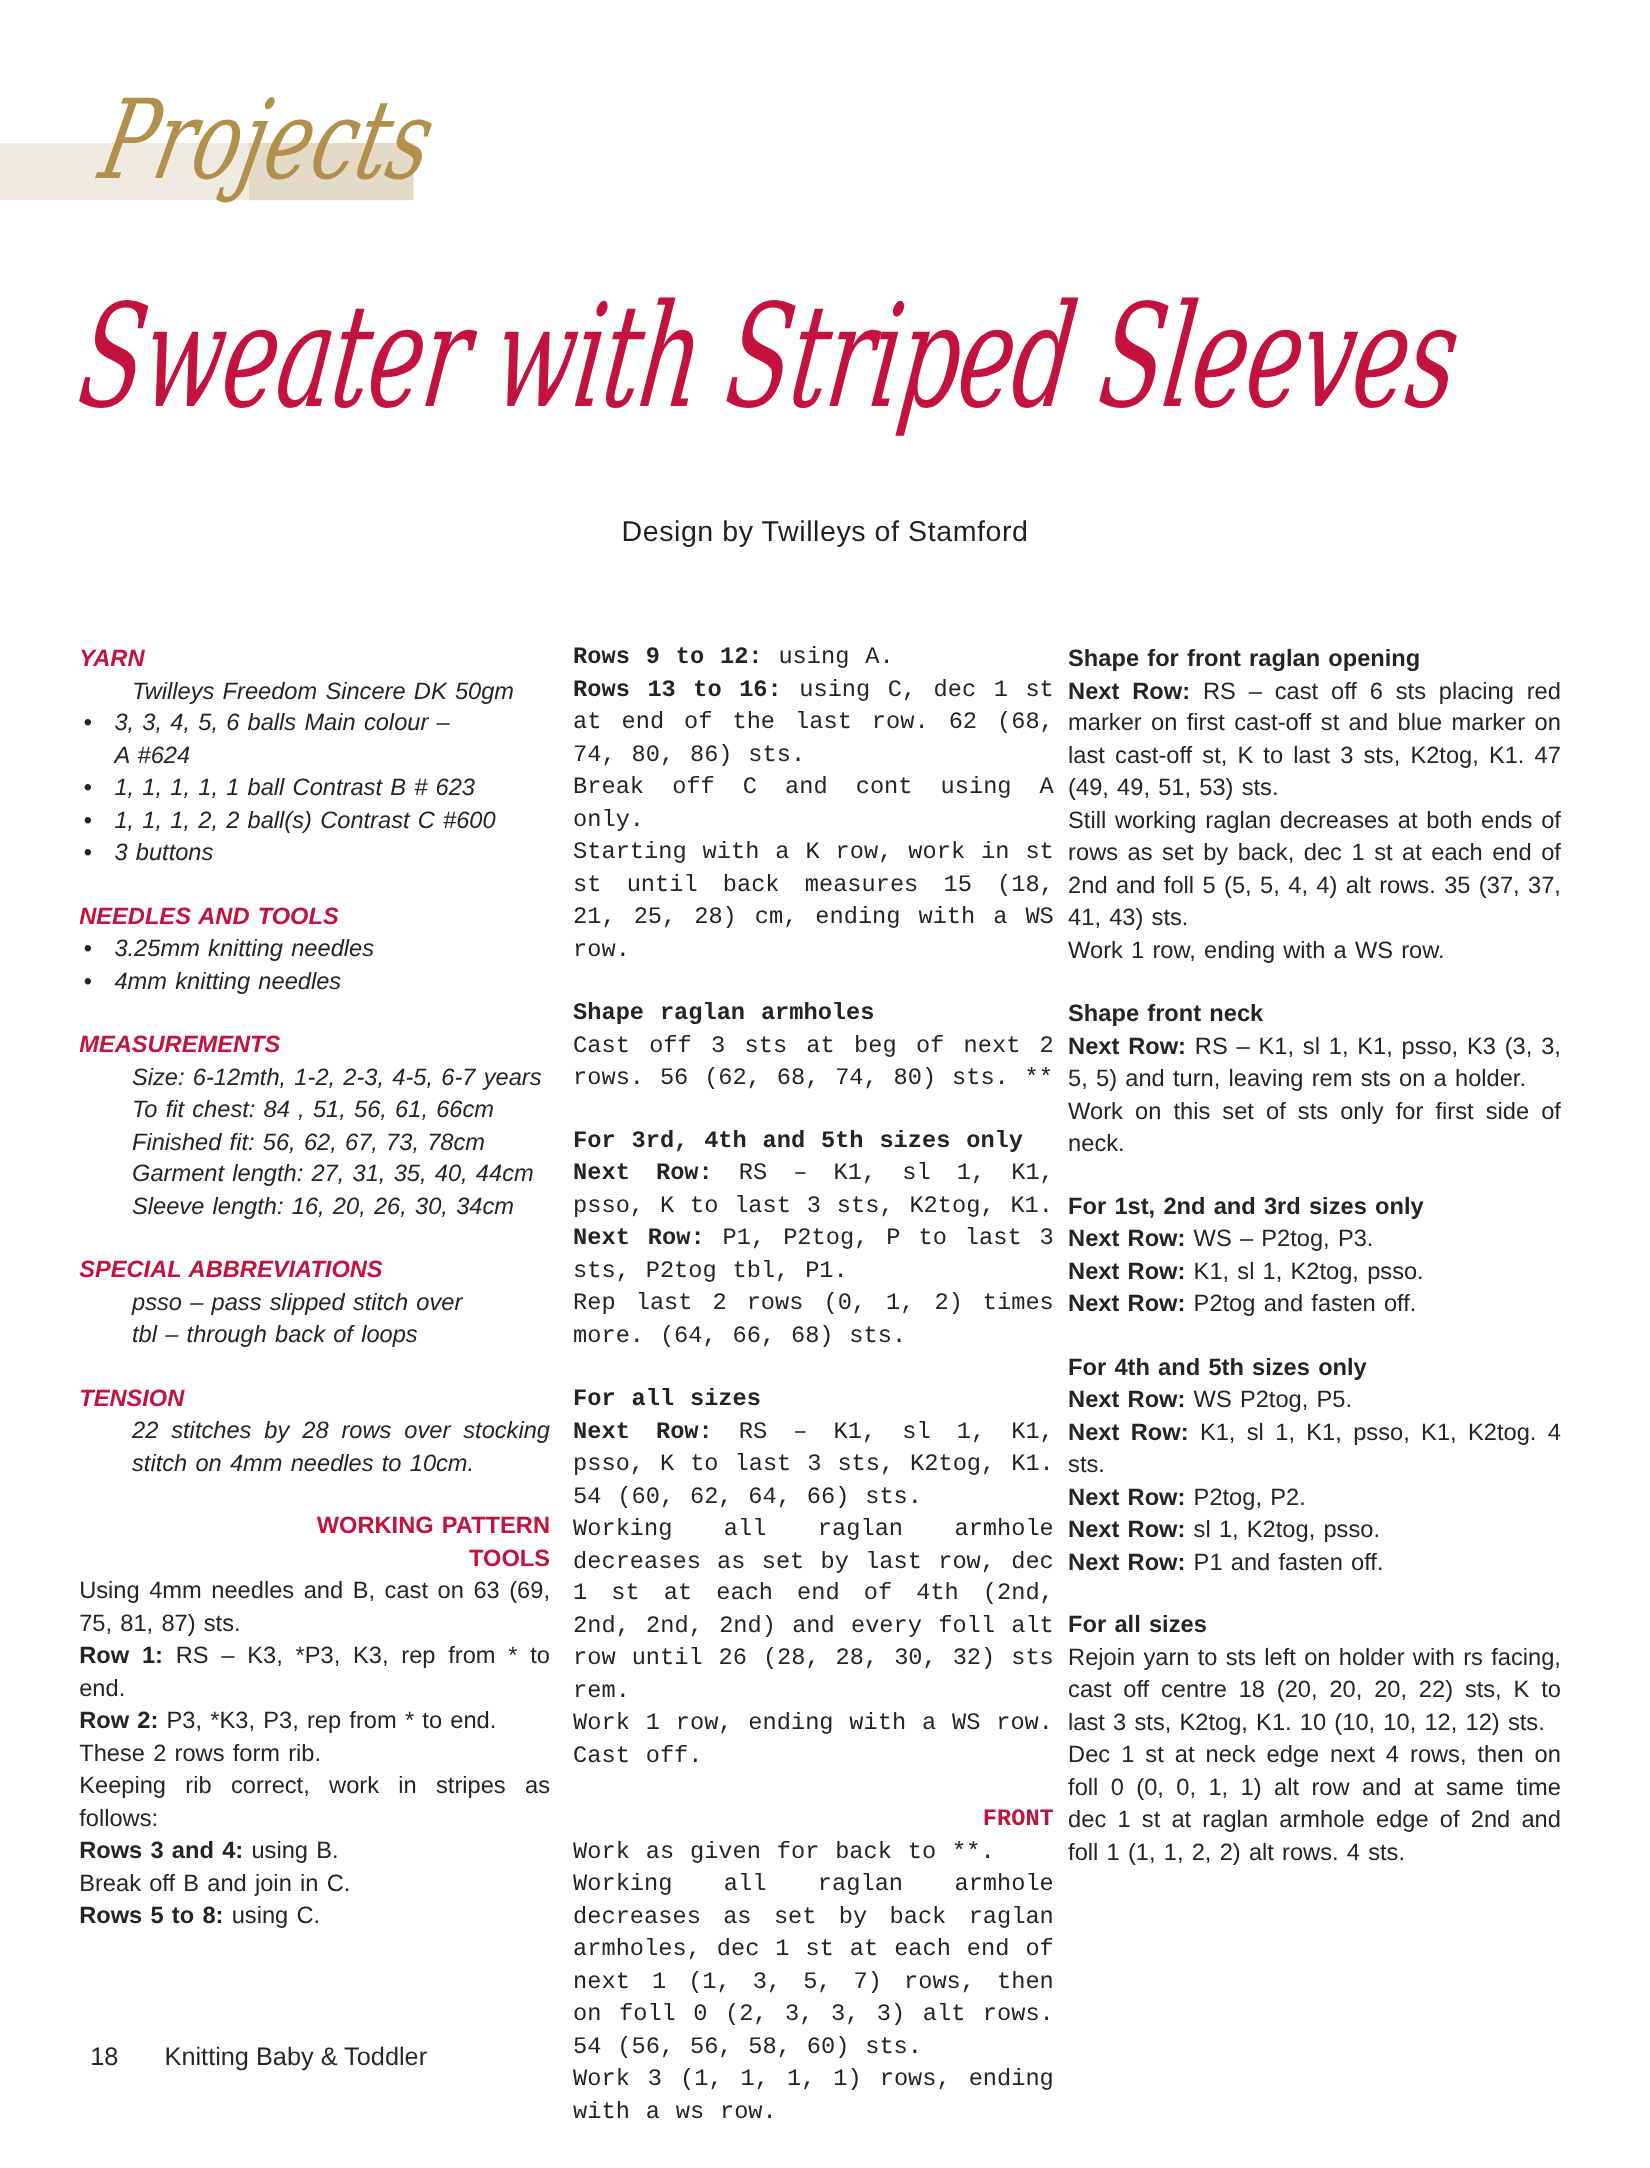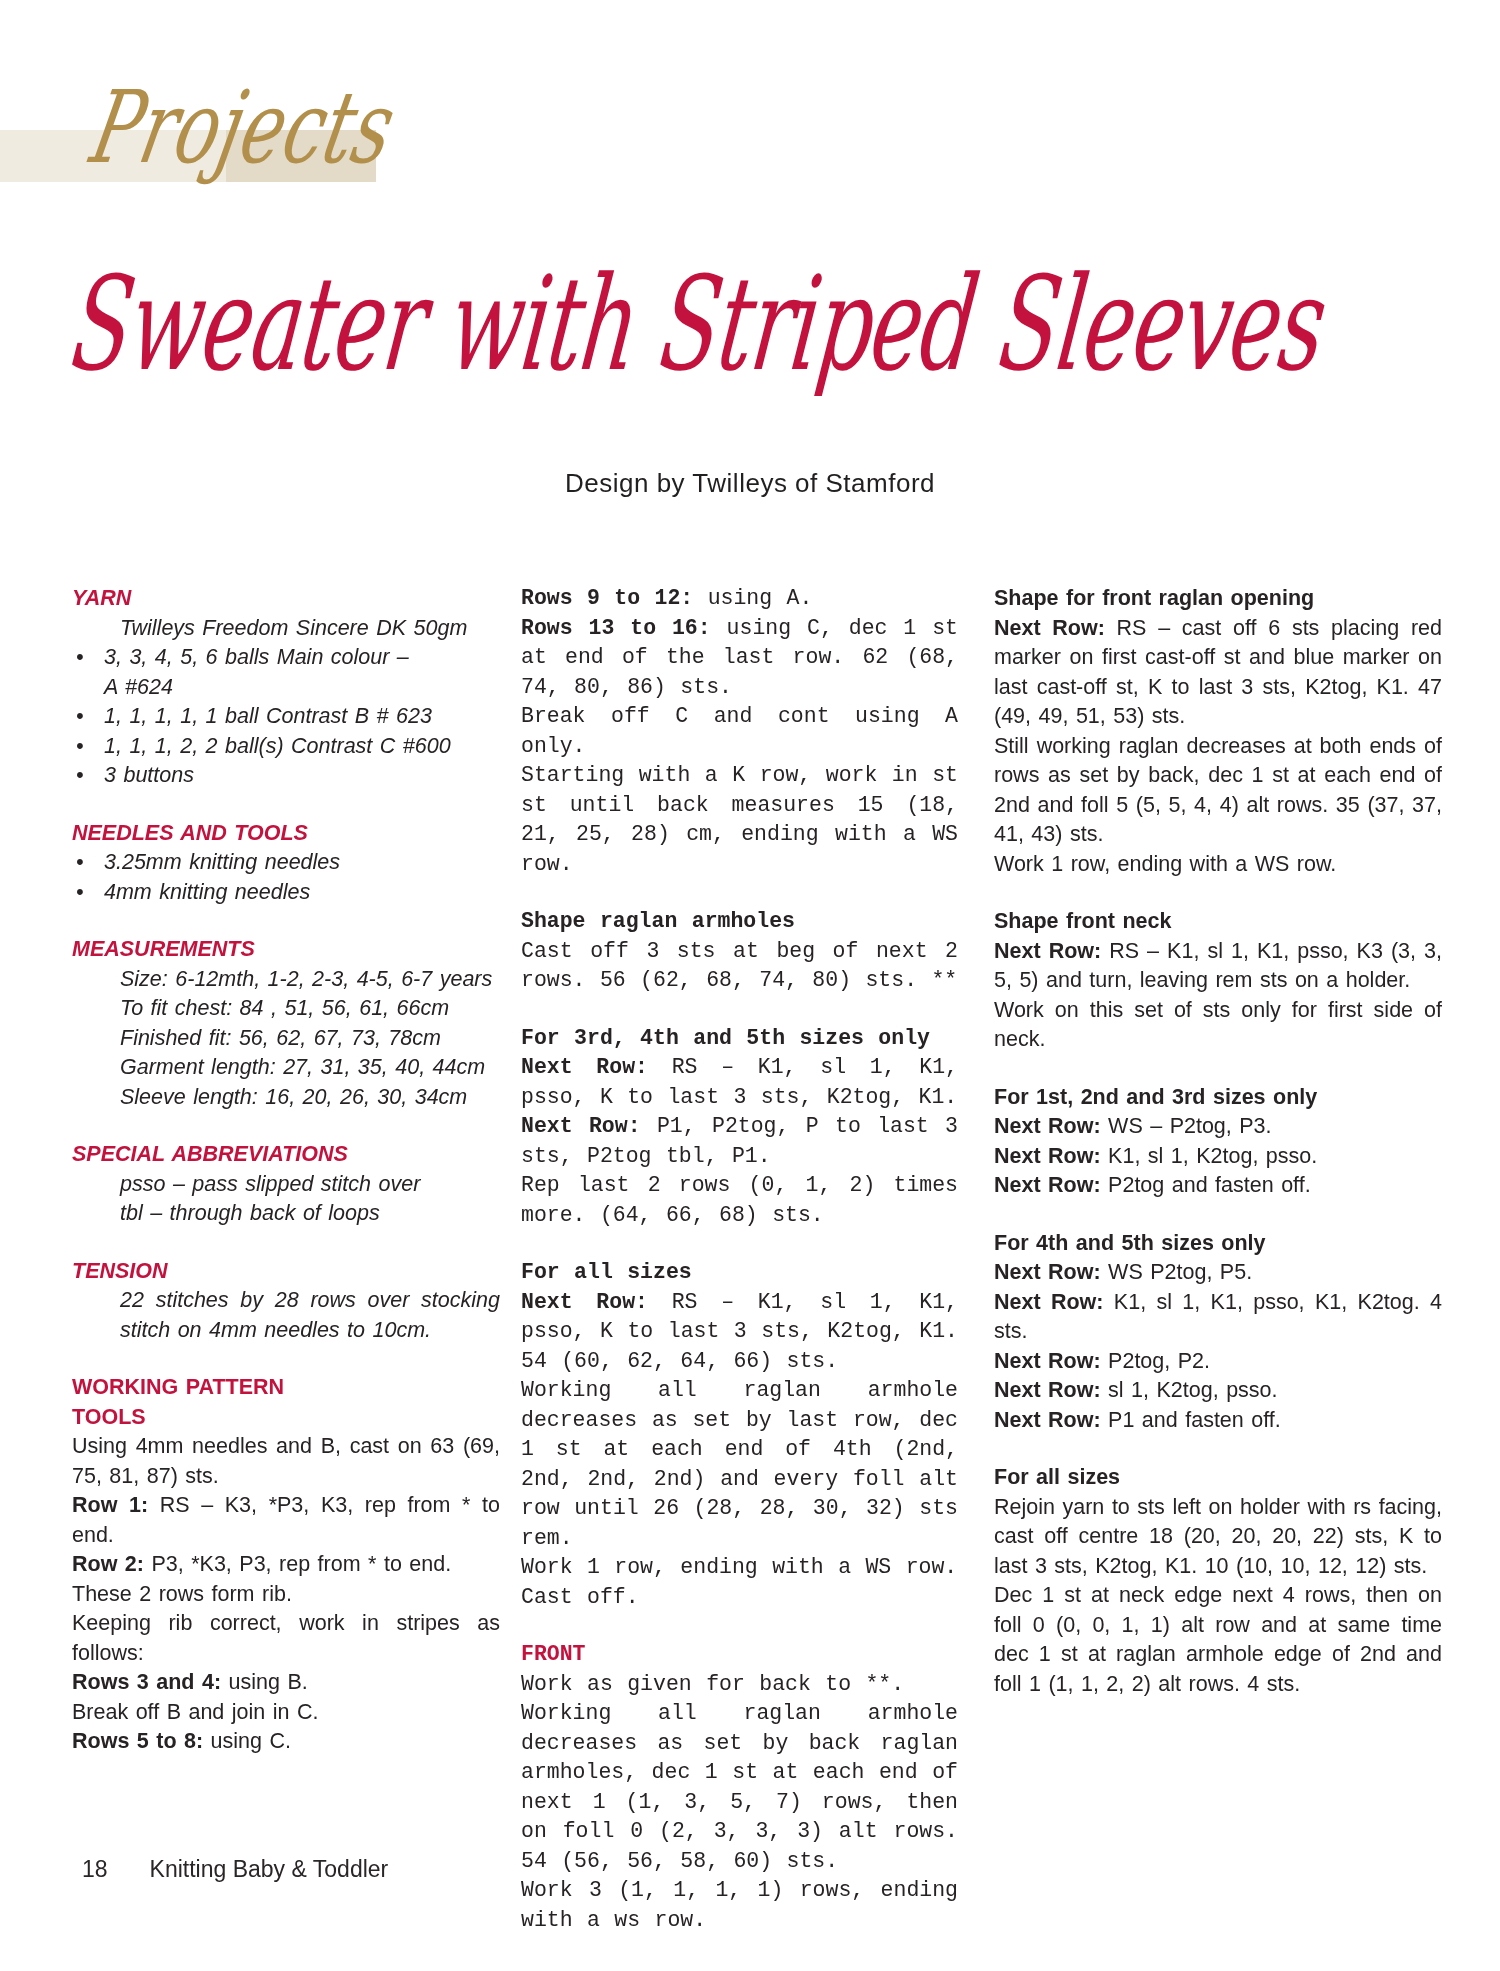--- a/index.html
+++ b/index.html
@@ -44,24 +44,24 @@
   .columns{
     position:absolute;left:72px;top:584px;
     display:flex;
   }
   .col{
     font-size:21.5px;line-height:29.5px;
     text-align:justify;word-spacing:1.5px;
   }
   .col-1{width:428px;margin-right:21px;}
   .col-2{width:437px;margin-right:13px;font-family:Liberation Mono, monospace;}
-  .col-3{width:448px;margin-left:23px;}
+  .col-3{width:448px;}
   .blk{margin:0;}
   .h-red-i{color:var(--red);font-weight:bold;font-style:italic;text-align:left;}
-  .h-red{color:var(--red);font-weight:bold;text-align:left;}
+  .h-red{color:var(--red);font-weight:bold;text-align:right;}
   .h-b{font-weight:bold;text-align:left;}
   .h-red-i,.h-red,.h-b{margin-top:28px;}
   .h-red + .h-red{margin-top:0;}
   .col .blk:first-child{margin-top:0;}
   .pi{font-style:italic;margin-left:48px;}
   .bullet{font-style:italic;position:relative;padding-left:32px;}
   .bullet::before{content:"\2022";position:absolute;left:4px;}
   .bullet-cont{font-style:italic;padding-left:32px;}
   .b{font-weight:bold;}
   .footer{

